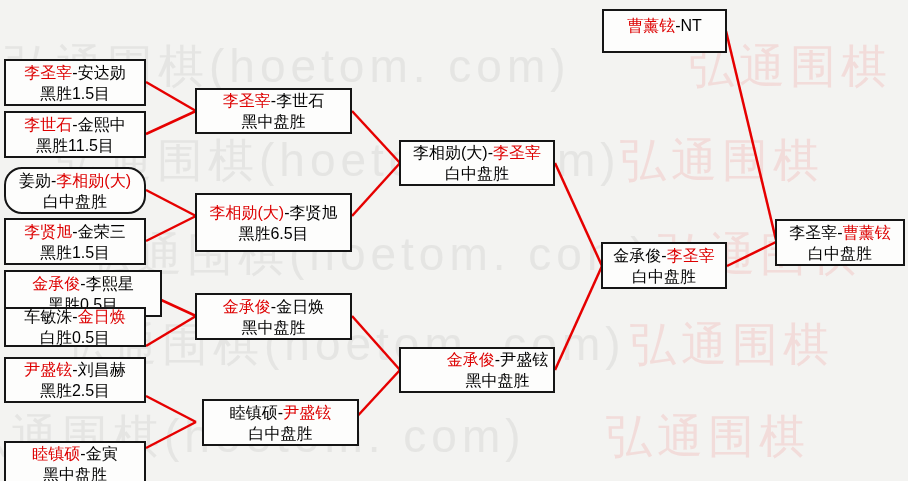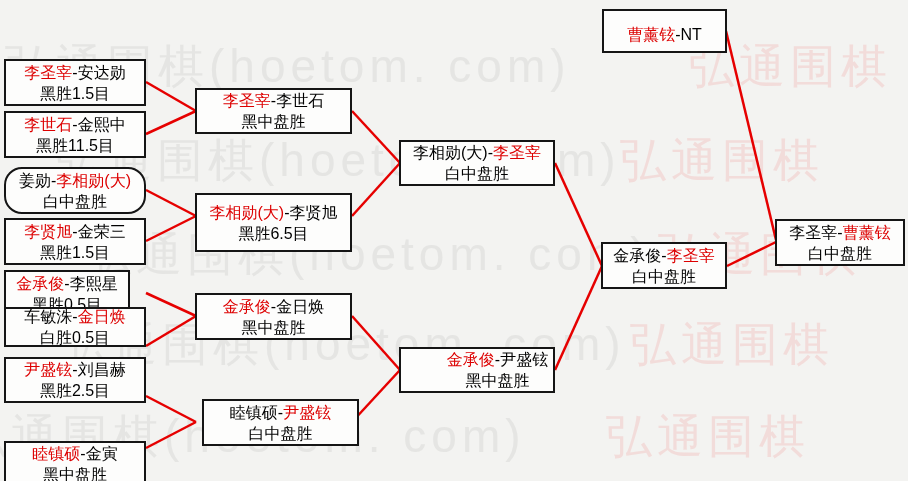--- a/index.html
+++ b/index.html
@@ -33,21 +33,21 @@
     background:#fdfdfc;
     display:flex;
     flex-direction:column;
     justify-content:center;
     align-items:center;
     text-align:center;
     font-size:16px;
     line-height:21px;
     color:#000;
   }
-  .match-box.single{justify-content:flex-start;padding-top:13px;}
+  .match-box.single{justify-content:flex-start;padding-top:4px;}
   .match-players{white-space:nowrap;}
   .match-result{white-space:nowrap;}
   .win{color:#dd0000;}
 </style>
 </head>
 <body>
 
 <div class="stage">
   <div class="wm-layer">
       <span class="wm gray" style="left: 5px; top: 36px;">弘通围棋(hoetom. com)</span>
@@ -89,21 +89,21 @@
         <div class="match-result">黑胜11.5目</div>
       </div>
       <div class="match-box" style="left: 4px; top: 167px; width: 142px; height: 47px; border-radius: 18px;">
         <div class="match-players"><span class="">姜勋-</span><span class="win">李相勋(大)</span></div>
         <div class="match-result">白中盘胜</div>
       </div>
       <div class="match-box" style="left: 4px; top: 218px; width: 142px; height: 47px;">
         <div class="match-players"><span class="win">李贤旭</span><span class="">-金荣三</span></div>
         <div class="match-result">黑胜1.5目</div>
       </div>
-      <div class="match-box" style="left: 4px; top: 270px; width: 126px; height: 47px;">
+      <div class="match-box" style="left: 4px; top: 270px; width: 158px; height: 47px;">
         <div class="match-players"><span class="win">金承俊</span><span class="">-李熙星</span></div>
         <div class="match-result">黑胜0.5目</div>
       </div>
       <div class="match-box" style="left: 4px; top: 307px; width: 142px; height: 40px;">
         <div class="match-players"><span class="">车敏洙-</span><span class="win">金日焕</span></div>
         <div class="match-result">白胜0.5目</div>
       </div>
       <div class="match-box" style="left: 4px; top: 357px; width: 142px; height: 46px;">
         <div class="match-players"><span class="win">尹盛铉</span><span class="">-刘昌赫</span></div>
         <div class="match-result">黑胜2.5目</div>

